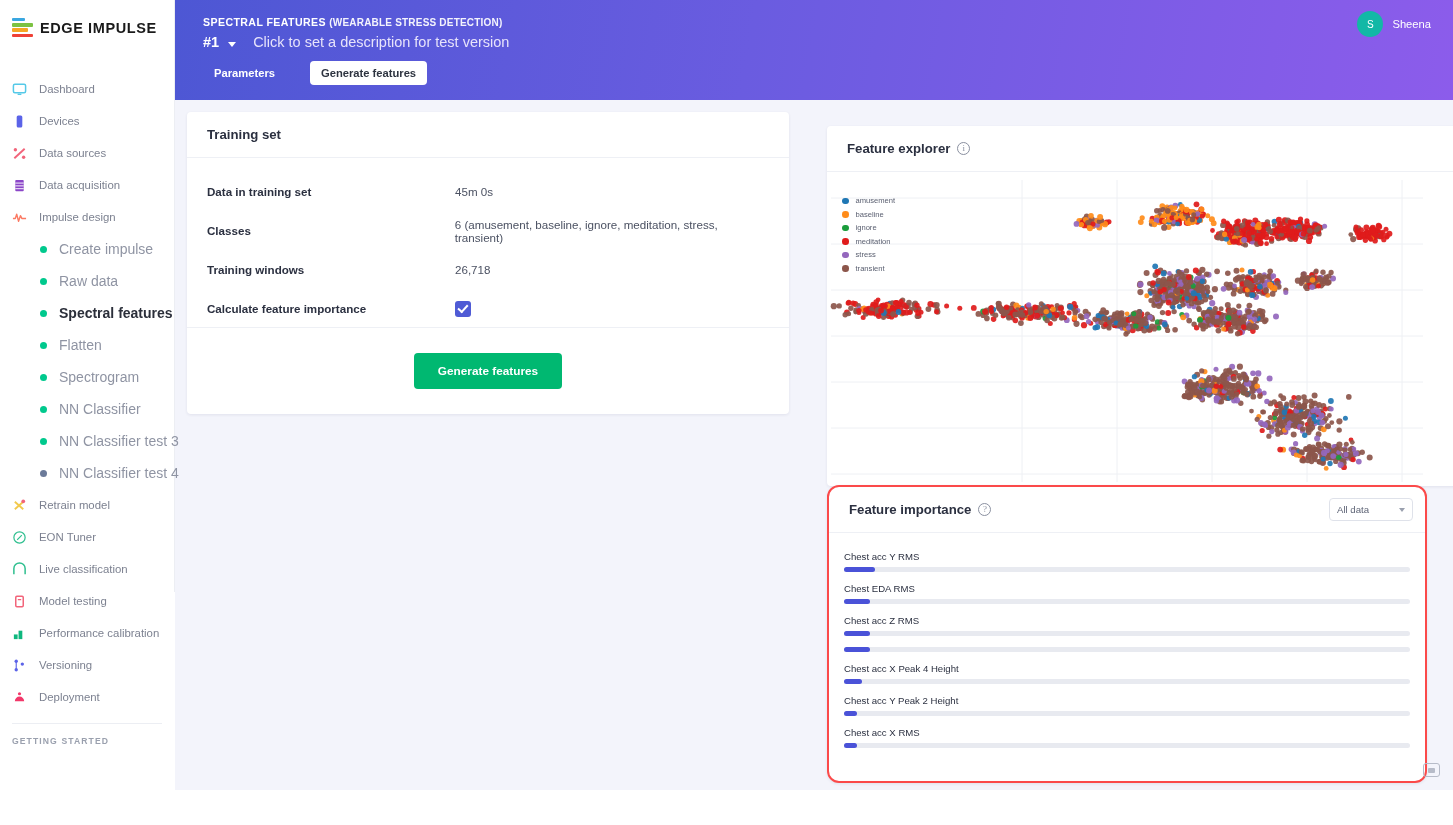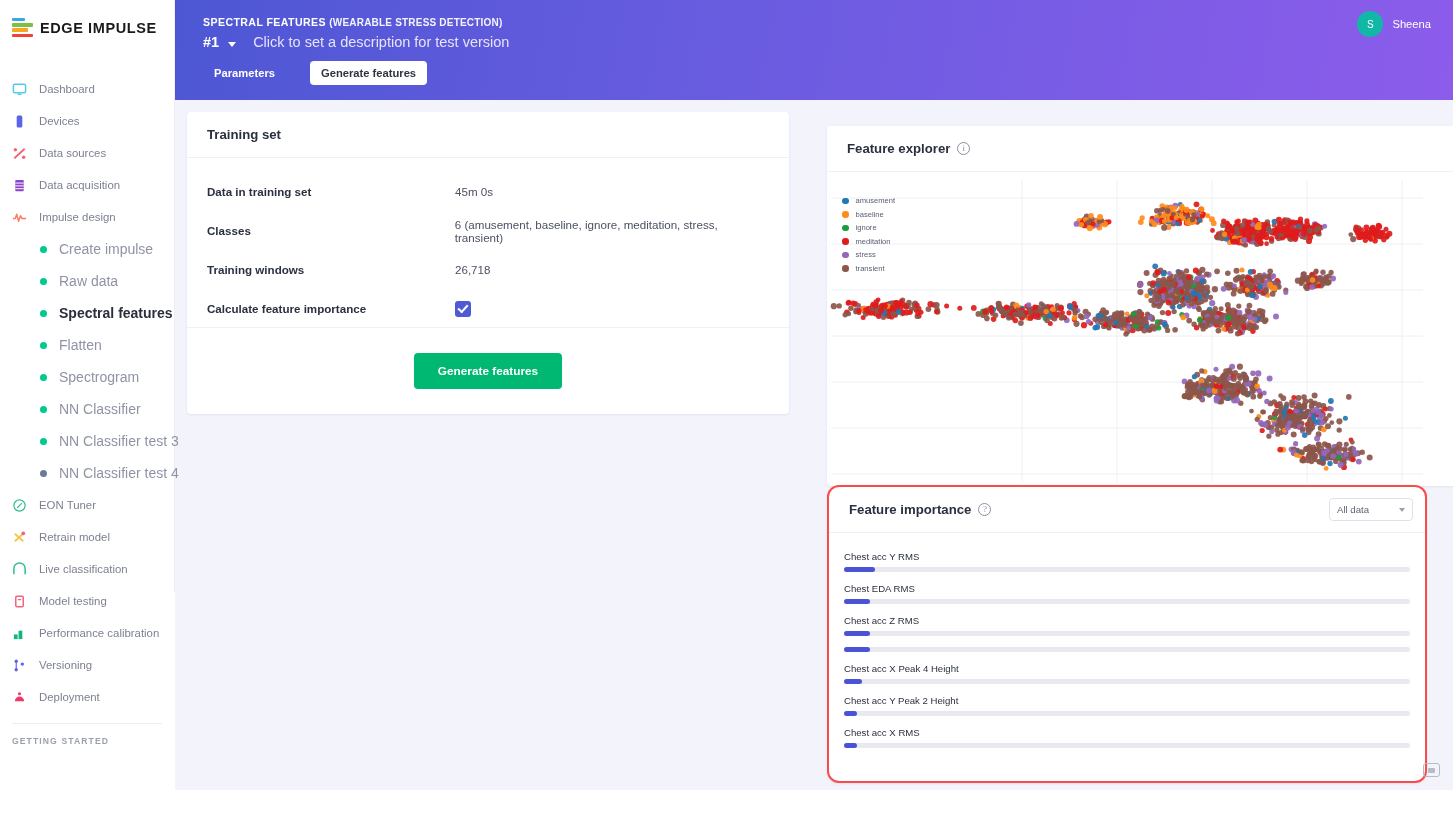--- a/index.html
+++ b/index.html
@@ -265,36 +265,36 @@
         <span class="lbl">NN Classifier test 3</span>
       </div>
       <div class="sub-item">
         <span class="dot grey"></span>
         <span class="lbl">NN Classifier test 4</span>
       </div>
 
       <div class="nav-item">
         <span class="nav-icon">
           <svg width="15" height="15" viewBox="0 0 16 16">
-              <circle cx="8" cy="8" r="6" fill="none" stroke="#2fbf8f" stroke-width="1.3"></circle>
-              <line x1="5.5" y1="10.5" x2="10.5" y2="5.5" stroke="#2fbf8f" stroke-width="1.3"></line>
-            </svg>
-        </span>
-        <span class="lbl">EON Tuner</span>
-      </div>
-
-      <div class="nav-item">
-        <span class="nav-icon">
-          <svg width="15" height="15" viewBox="0 0 16 16">
               <line x1="3" y1="4" x2="12" y2="12" stroke="#f2c94c" stroke-width="2"></line>
               <line x1="12" y1="4" x2="3" y2="12" stroke="#f2c94c" stroke-width="2"></line>
               <circle cx="12" cy="3.5" r="2" fill="#f2647a"></circle>
             </svg>
         </span>
         <span class="lbl">Retrain model</span>
+      </div>
+
+      <div class="nav-item">
+        <span class="nav-icon">
+          <svg width="15" height="15" viewBox="0 0 16 16">
+              <circle cx="8" cy="8" r="6" fill="none" stroke="#2fbf8f" stroke-width="1.3"></circle>
+              <line x1="5.5" y1="10.5" x2="10.5" y2="5.5" stroke="#2fbf8f" stroke-width="1.3"></line>
+            </svg>
+        </span>
+        <span class="lbl">EON Tuner</span>
       </div>
 
       <div class="nav-item">
         <span class="nav-icon">
           <svg width="15" height="15" viewBox="0 0 16 16">
               <path d="M2 13 L2 7 A6 6 0 0 1 14 7 L14 13" fill="none" stroke="#2fbf8f" stroke-width="1.6"></path>
             </svg>
         </span>
         <span class="lbl">Live classification</span>
       </div>

